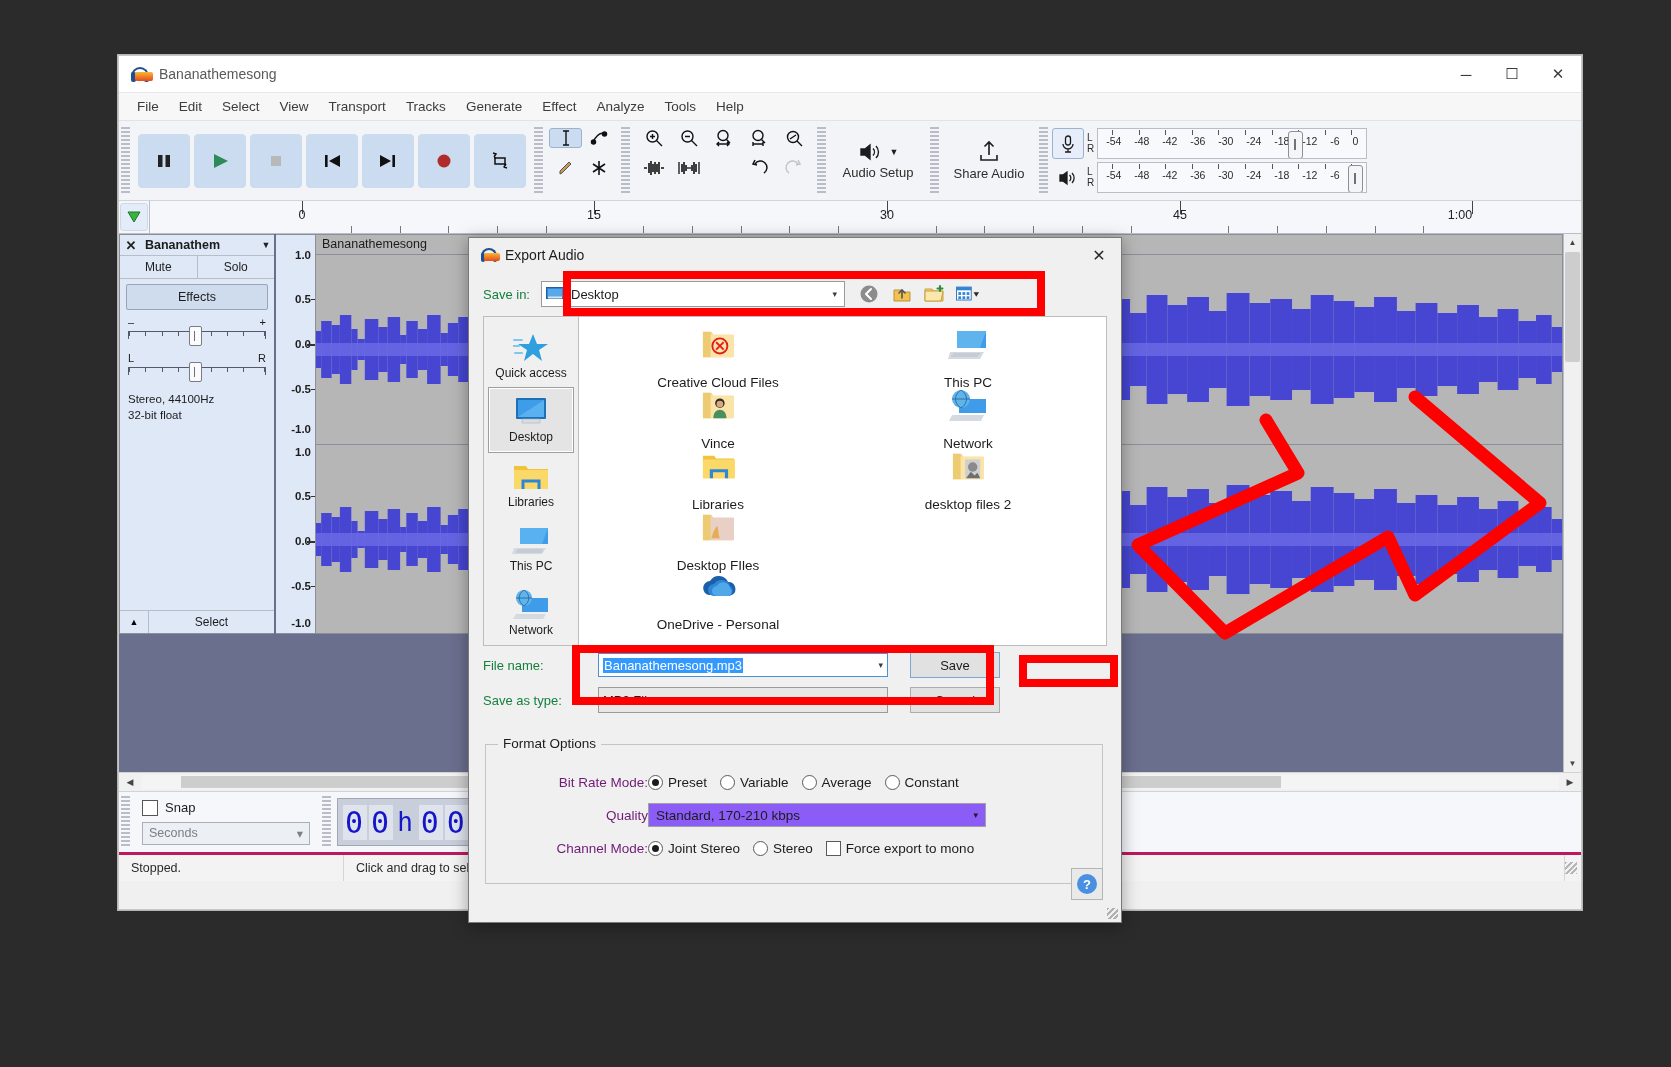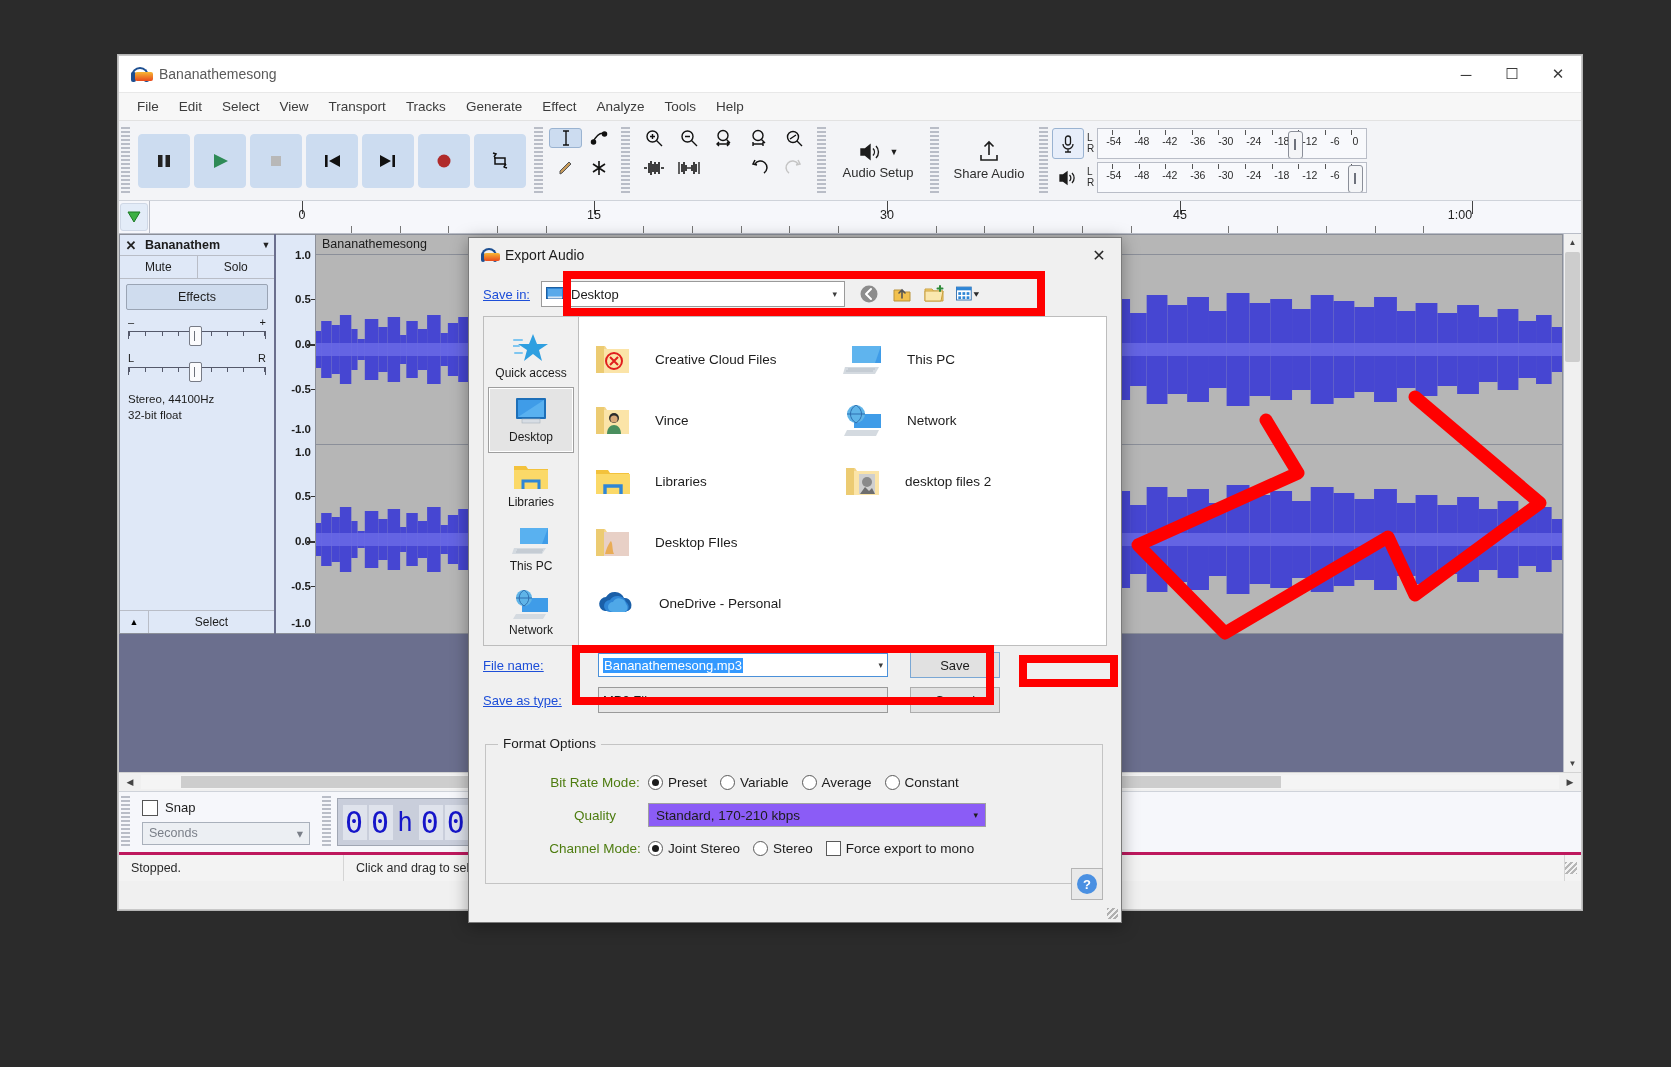--- a/index.html
+++ b/index.html
@@ -188,59 +188,59 @@
     border-bottom:none;border-radius:8px 8px 0 0;box-sizing:border-box;}
   .dlg-icon .lcup,.dlg-icon .rcup{position:absolute;top:6px;width:4px;height:9px;background:#1d4f91;border-radius:2px;}
   .dlg-icon .lcup{left:0}.dlg-icon .rcup{right:0}
   .dlg-icon .wave{position:absolute;left:3px;right:3px;top:6px;height:8px;
     background:linear-gradient(#f7b733,#e8491d);border-radius:2px;}
   .dlg-title-text{font-size:14px;color:#1c1c1c;}
   .dlg-close{margin-left:auto;width:44px;height:34px;display:flex;align-items:center;justify-content:center;
     font-size:16px;color:#2a2a2a;}
 
   .fd-top{display:flex;align-items:center;height:44px;padding:0 14px;}
-  .fd-label{font-size:13px;color:#1d4ed8;width:58px;text-decoration:underline;}
+  .fd-label{font-size:13px;color:#15803d;width:58px;}
   .combo{
     height:26px;background:#fff;border:1px solid #9a9a9a;display:flex;align-items:center;
     padding:0 4px;box-sizing:border-box;font-size:13px;color:#1c1c1c;gap:7px;
   }
   .combo .cv{flex:1;overflow:hidden;white-space:nowrap;}
   .combo .chev{font-size:9px;color:#3c3c3c;padding-right:3px;}
   .fd-icons{display:flex;align-items:center;gap:9px;margin-left:12px;}
   .fd-ic{width:24px;height:24px;display:flex;align-items:center;justify-content:center;}
 
   .fd-body{display:flex;height:330px;padding:0 14px;box-sizing:border-box;}
   .places{width:96px;background:#f0f0f0;border:1px solid #bdbdbd;box-sizing:border-box;
     display:flex;flex-direction:column;align-items:center;padding-top:6px;}
   .place{width:84px;height:70px;display:flex;flex-direction:column;align-items:center;justify-content:center;gap:3px;}
   .place.sel{background:#e4e4e4;border:1px solid #9e9e9e;box-shadow:inset 0 0 0 1px #fff;}
   .place-label{font-size:12px;color:#1c1c1c;}
   .filelist{flex:1;background:#fff;border:1px solid #bdbdbd;border-left:none;box-sizing:border-box;
     display:flex;flex-direction:column;flex-wrap:wrap;align-content:flex-start;padding:12px 0 0 14px;}
-  .fitem{width:250px;height:61px;display:flex;align-items:center;gap:24px;}
+  .fitem{width:250px;height:61px;display:flex;align-items:center;gap:14px;flex-direction:column;}
   .fitem-label{font-size:13.5px;color:#1c1c1c;}
 
   .fd-name{display:flex;align-items:center;height:38px;padding:0 14px;gap:0;}
   .fd-name .fd-label{width:115px;}
   .fd-type{display:flex;align-items:center;height:32px;padding:0 14px;gap:0;}
   .txtbox{height:24px;background:#fff;border:1px solid #4a90d9;box-sizing:border-box;
     display:flex;align-items:center;padding:0 4px;font-size:13px;}
   .sel-text{background:#3399ff;color:#fff;padding:0 1px;}
   .btn{
     width:88px;height:24px;background:#e1e1e1;border:1px solid #adadad;
     display:flex;align-items:center;justify-content:center;font-size:13px;color:#1c1c1c;
   }
   .btn.default{border-color:#7aa7d4;}
 
   .fmt-group{position:absolute;left:16px;top:506px;width:618px;height:140px;
     border:1px solid #c4c4c4;box-sizing:border-box;}
   .fmt-legend{position:absolute;left:12px;top:-9px;background:#f0f0f0;padding:0 5px;
     font-size:13.5px;color:#1c1c1c;}
   .fmt-row{display:flex;align-items:center;height:30px;padding-left:56px;gap:0;}
-  .fmt-lab{width:106px;font-size:13.5px;color:#4d7c0f;text-align:center;}
+  .fmt-lab{width:106px;font-size:13.5px;color:#701a75;text-align:right;}
   .radio{width:13px;height:13px;border:1px solid #5a5a5a;border-radius:50%;background:#fff;
     position:relative;flex:none;margin-right:5px;}
   .radio.on:after{content:"";position:absolute;left:3px;top:3px;width:7px;height:7px;border-radius:50%;background:#1c1c1c;}
   .ropt{display:flex;align-items:center;font-size:13.5px;color:#1c1c1c;margin-right:13px;}
   .chkbox{width:13px;height:13px;border:1px solid #5a5a5a;background:#fff;margin-right:5px;flex:none;}
   .qsel{width:338px;height:24px;background:#8b5cf6;border:1px solid #a0a0a0;box-sizing:border-box;
     display:flex;align-items:center;justify-content:space-between;padding:0 7px;font-size:13.5px;color:#1c1c1c;}
   .help-btn{position:absolute;right:18px;bottom:22px;width:30px;height:30px;background:#e9e9e9;
     border:1px solid #b5b5b5;display:flex;align-items:center;justify-content:center;}
   .dlg-grip{position:absolute;right:3px;bottom:3px;width:11px;height:11px;

